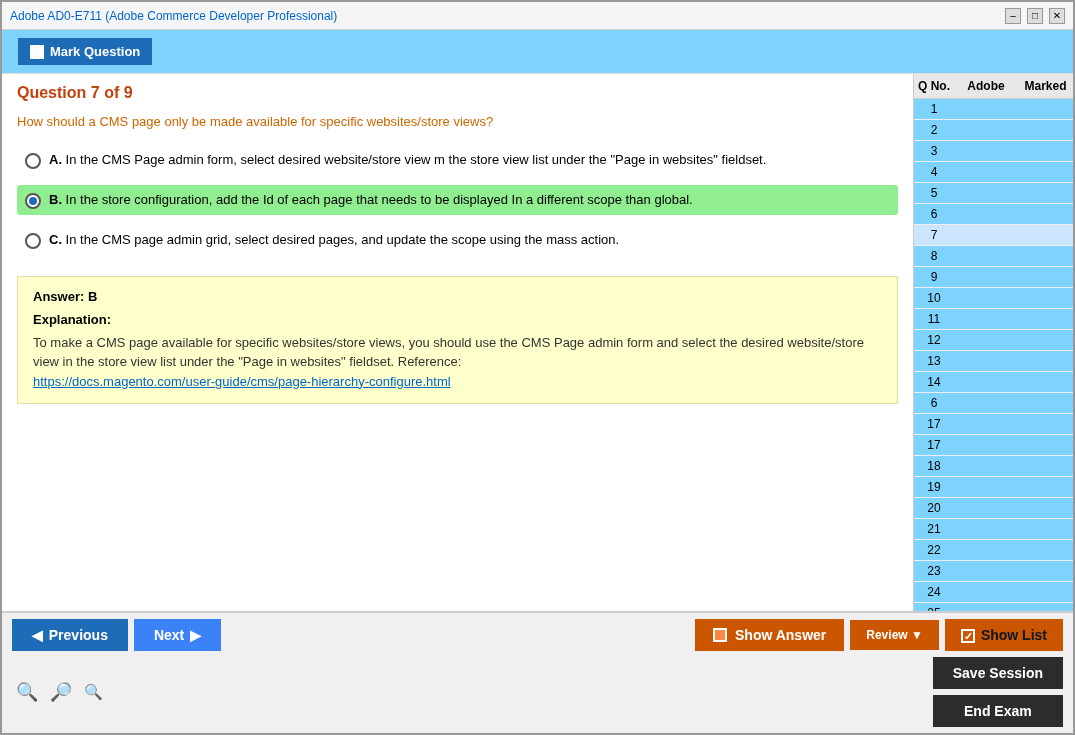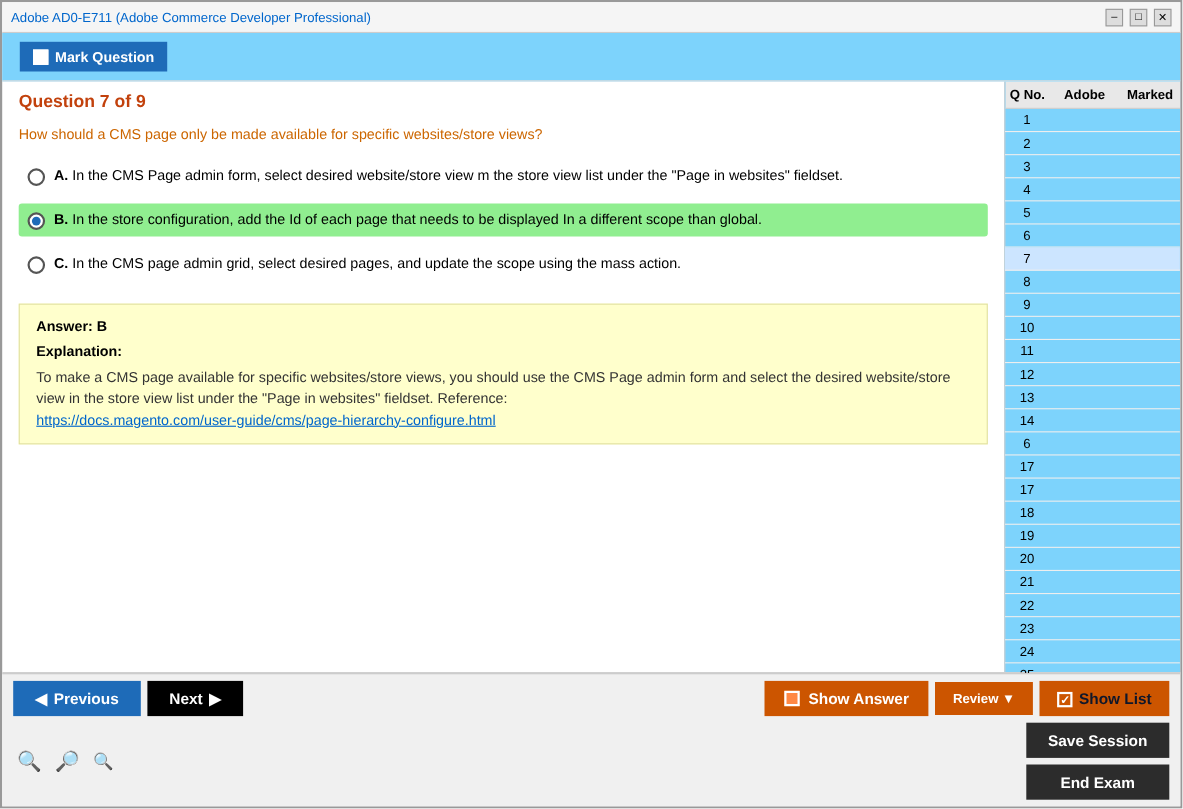--- a/index.html
+++ b/index.html
@@ -53,21 +53,21 @@
     .sidebar-cell:nth-child(2) { flex: 1; }
     .sidebar-cell:last-child { width: 55px; }
 
     .bottom-bar { border-top: 2px solid #ccc; background: #f0f0f0; padding: 6px 10px; display: flex; flex-direction: column; gap: 6px; }
 
     .bottom-row1 { display: flex; align-items: center; gap: 6px; }
     .bottom-row2 { display: flex; align-items: center; justify-content: space-between; }
 
     .nav-btn { padding: 8px 20px; font-size: 14px; font-weight: bold; border: none; cursor: pointer; color: #fff; display: flex; align-items: center; gap: 6px; }
     .prev-btn { background: #1e6bb8; }
-    .next-btn { background: #000000; }
+    .next-btn { background: #3b82f6; }
 
     .spacer { flex: 1; }
 
     .show-answer-btn { background: #cc5500; color: #fff; border: none; padding: 8px 18px; font-size: 14px; font-weight: bold; cursor: pointer; display: flex; align-items: center; gap: 8px; }
     .show-answer-checkbox { width: 14px; height: 14px; background: #ff8844; border: 2px solid #fff; display: inline-block; }
 
     .review-btn { background: #cc5500; color: #fff; border: none; padding: 8px 16px; font-size: 12px; font-weight: bold; cursor: pointer; }
     .show-list-btn { background: #cc5500; color: #0f172a; border: none; padding: 8px 16px; font-size: 14px; font-weight: bold; cursor: pointer; display: flex; align-items: flex-end; gap: 6px; }
     .show-list-checkbox { width: 14px; height: 14px; background: #cc5500; border: 2px solid #fff; display: inline-block; position: relative; }
     .show-list-checkbox::after { content: '✓'; color: #fff; font-size: 11px; position: absolute; top: -1px; left: 1px; }

